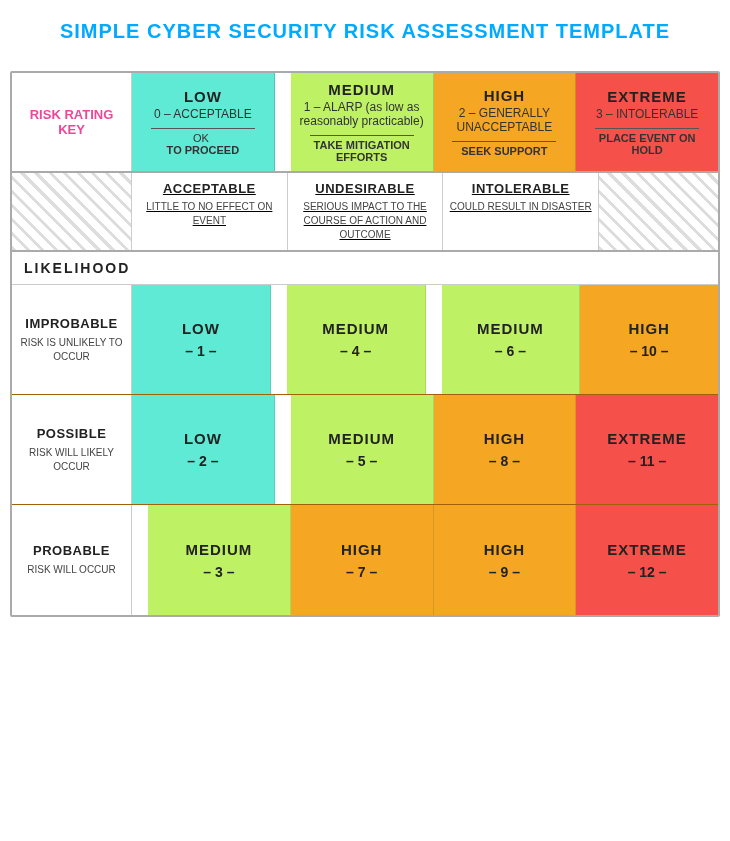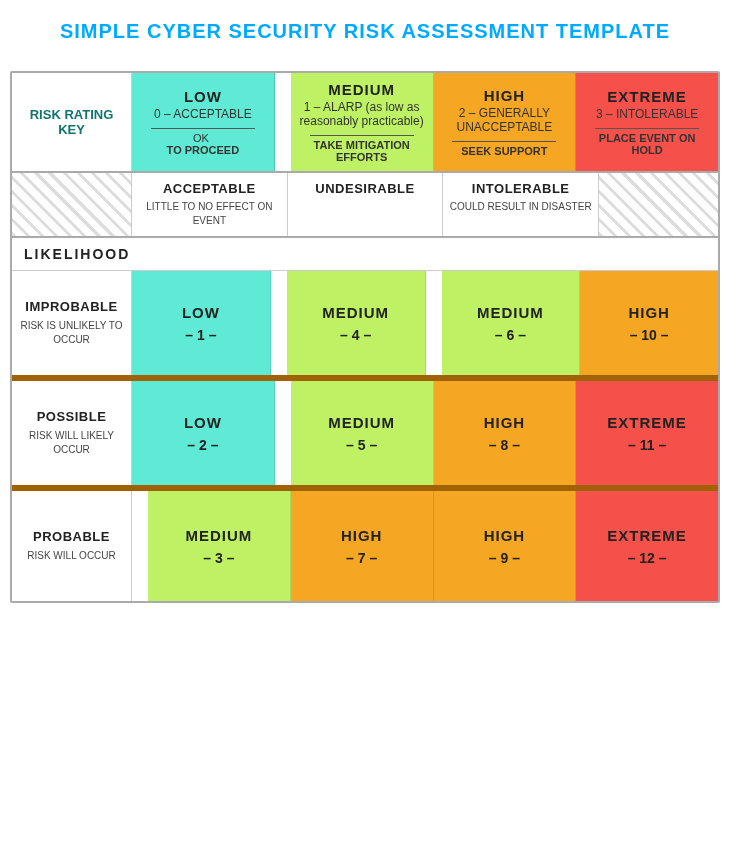--- a/index.html
+++ b/index.html
@@ -33,21 +33,21 @@
 
     .risk-key-label {
       width: 120px;
       min-width: 120px;
       display: flex;
       align-items: center;
       justify-content: center;
       padding: 10px;
       font-weight: bold;
       font-size: 13px;
-      color: #0f766e;
+      color: #ec4899;
       border-right: 1px solid #ccc;
       background: #fff;
       text-align: center;
     }
 
     .risk-key-cells {
       display: flex;
       flex: 1;
     }
 
@@ -139,20 +139,21 @@
 
     .severity-col {
       flex: 1;
       text-align: center;
       padding: 8px 6px;
       border-right: 1px solid #ccc;
       display: flex;
       flex-direction: column;
       align-items: center;
       justify-content: flex-start;
+      text-decoration: underline;
     }
     .severity-col:last-child { border-right: none; }
 
     .sev-col-header {
       font-size: 13px;
       font-weight: bold;
       color: #222;
       text-transform: uppercase;
       letter-spacing: 0.5px;
     }
@@ -193,21 +194,21 @@
       color: #222;
       border-bottom: 1px solid #ccc;
       background: #fff;
     }
 
     .likelihood-rows {
     }
 
     .likelihood-row {
       display: flex;
-      border-bottom: 6px solid #a16207;
+      border-bottom: 1px solid #a16207;
       min-height: 110px;
     }
     .likelihood-row:last-child { border-bottom: none; }
 
     .likelihood-label-cell {
       width: 120px;
       min-width: 120px;
       display: flex;
       flex-direction: column;
       align-items: center;
@@ -312,20 +313,21 @@
 
 
     <div class="severity-cols-with-hatch">
       <div class="hatch-cell"></div>
       <div class="severity-col">
         <div class="sev-col-header">ACCEPTABLE</div>
         <div class="sev-col-desc">LITTLE TO NO EFFECT ON EVENT</div>
       </div>
       <div class="severity-col">
         <div class="sev-col-header">UNDESIRABLE</div>
+        <div class="sev-col-desc">SERIOUS IMPACT TO THE COURSE OF ACTION AND OUTCOME</div>
       </div>
       <div class="severity-col" style="border-right:none;">
         <div class="sev-col-header">INTOLERABLE</div>
         <div class="sev-col-desc">COULD RESULT IN DISASTER</div>
       </div>
       <div class="hatch-cell-right"></div>
     </div>
   </div>
 
   <div class="likelihood-section">

